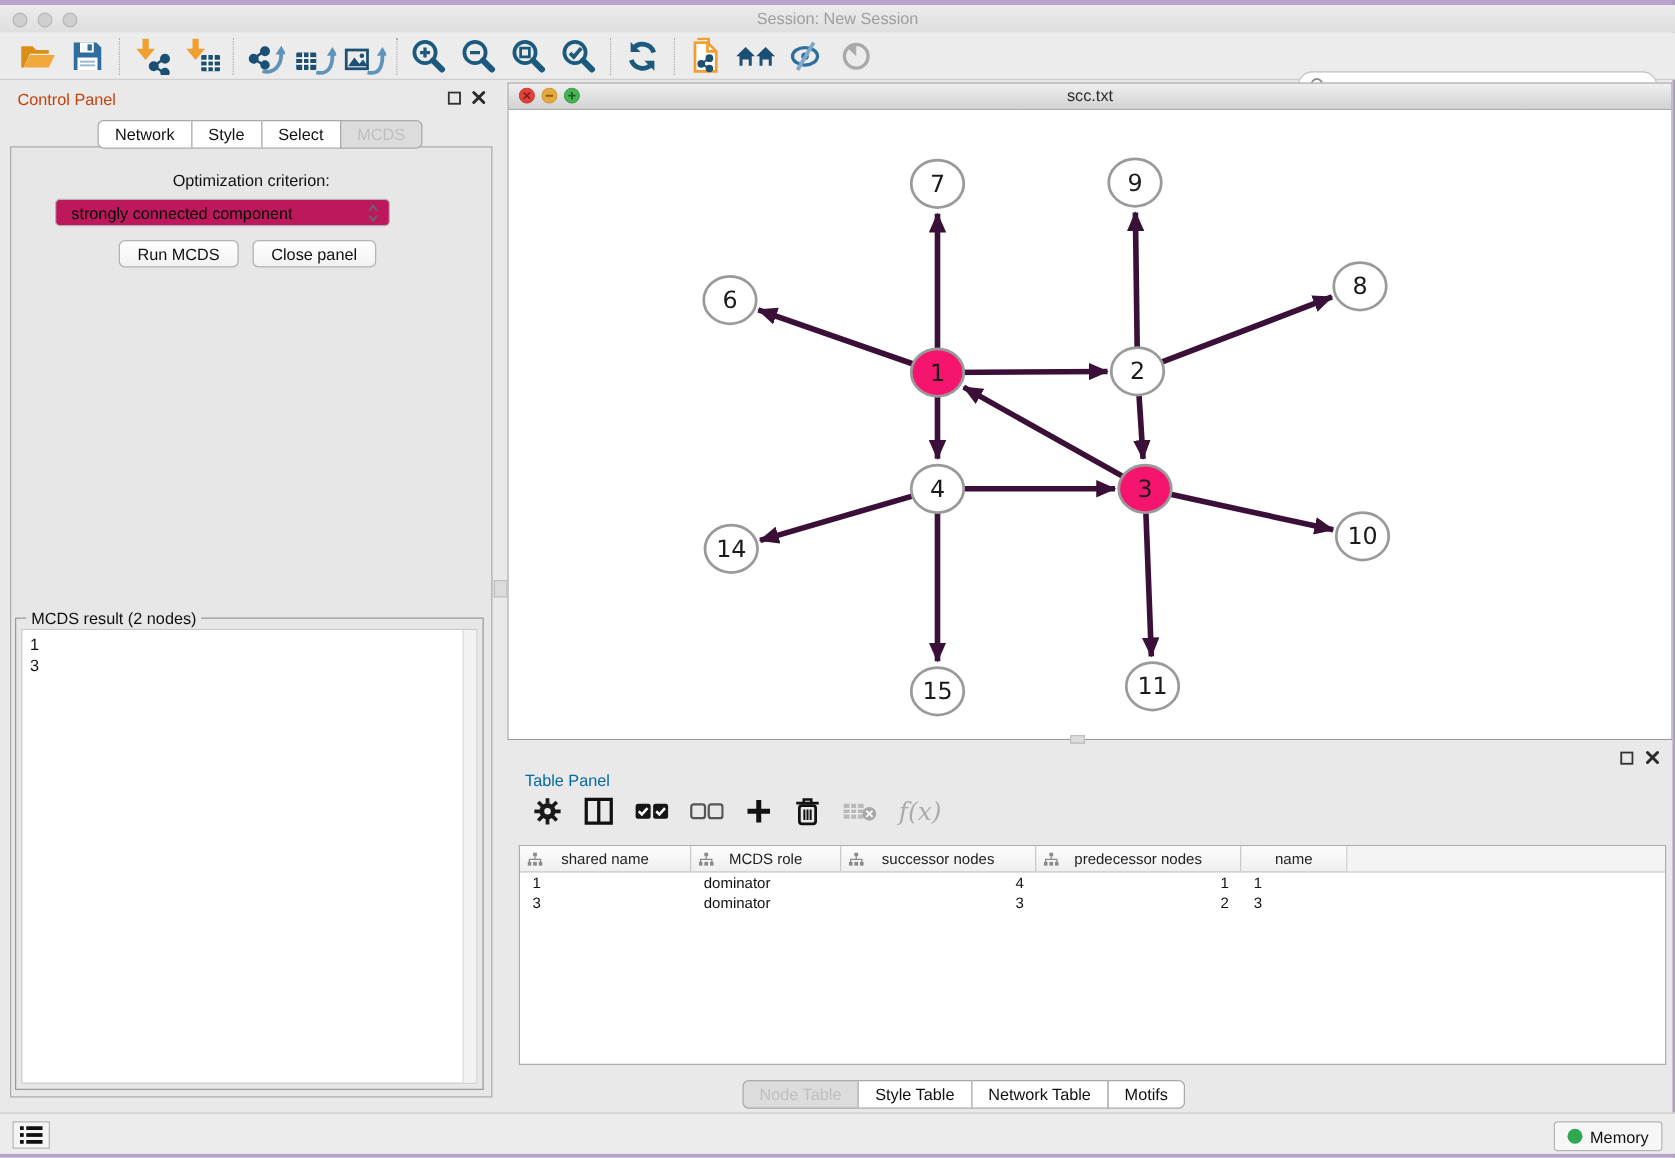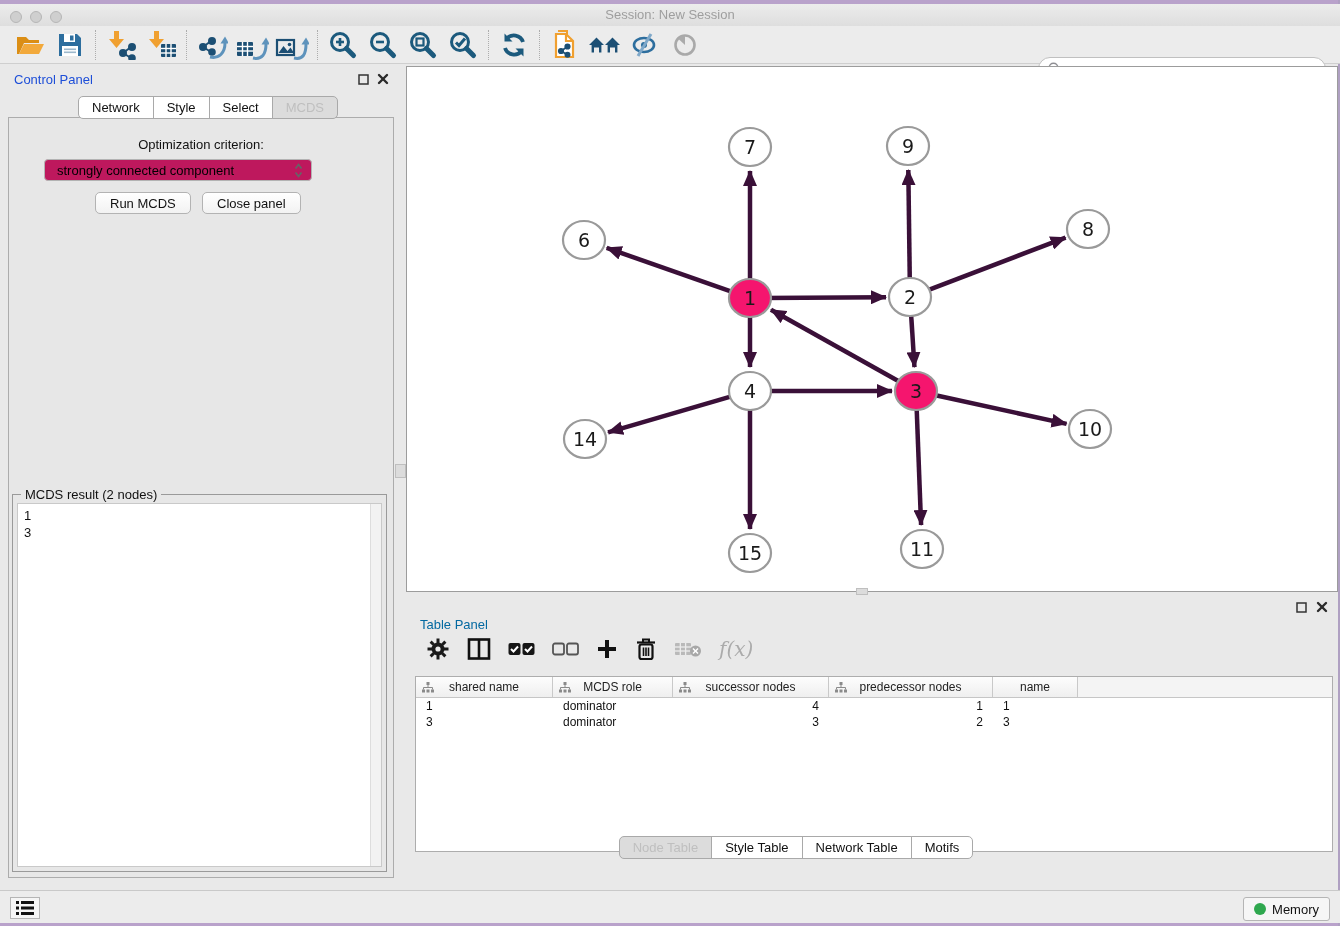--- a/index.html
+++ b/index.html
@@ -20,21 +20,21 @@
 
   
   .toolbar { left:0; top:26px; width:1340px; height:38px; background:#ECECEC; border-bottom:1px solid #CFCFCF; display:flex; align-items:center; padding-left:10px; }
   .tbtn { display:flex; align-items:center; justify-content:center; width:40px; height:34px; cursor:pointer; }
   .tsep { width:0; height:30px; border-left:1px dotted #ADADAD; margin:0 5px; }
   .search-wrap { position:absolute; right:14px; top:31px; width:288px; height:24px; background:#fff; border:1px solid #C0C0C0; border-radius:12px; display:flex; align-items:center; padding-left:8px; }
   .search-wrap input { border:none; outline:none; flex:1; height:20px; font-size:13px; background:transparent; }
 
   
   .cp-header { left:0; top:64px; width:402px; height:32px; }
-  .cp-title { position:absolute; left:14px; top:8px; font-size:13px; color:#1d4ed8; }
+  .cp-title { position:absolute; left:14px; top:8px; font-size:13px; color:#c2410c; }
   .panel-ctl { position:absolute; top:7px; cursor:pointer; }
   .cp-body { left:8px; top:117px; width:386px; height:761px; border:1px solid #ACACAC; background:#E7E7E7; }
 
   .tabgroup { display:inline-flex; }
   .tab { background:#fff; border:1px solid #A9A9A9; margin-left:-1px; padding:3px 13px; font-size:13px; color:#111; white-space:nowrap; cursor:pointer; }
   .tab:first-child { border-radius:5px 0 0 5px; margin-left:0; }
   .tab:last-child { border-radius:0 5px 5px 0; }
   .tab.sel { background:#DCDCDC; color:#BFBFBF; }
   .cp-tabs { left:78px; top:96px; z-index:2; }
 
@@ -71,21 +71,21 @@
   .fx { font-family:"DejaVu Serif", serif; font-style:italic; font-size:20px; color:#ABABAB; }
 
   .dtable { left:415px; top:676px; width:918px; height:176px; background:#fff; border:1px solid #ADADAD; }
   .thead { display:flex; height:21px; background:linear-gradient(#FDFDFD,#EFEFEF); border-bottom:1px solid #C6C6C6; }
   .th { position:relative; border-right:1px solid #C9C9C9; font-size:12px; color:#222; display:flex; align-items:center; justify-content:center; }
   .th .hicon { position:absolute; left:6px; top:5px; }
   .th-fill { flex:1; background:#F4F4F4; }
   .trow { display:flex; height:16px; align-items:center; font-size:12px; color:#111; }
   .tcell { padding:0 10px; overflow:hidden; white-space:nowrap; }
 
-  .tp-tabs { left:0; top:836px; width:1128px; text-align:center;margin-left:25px; }
+  .tp-tabs { left:0; top:864px; width:1128px; text-align:center; }
   .tp-tabs .tabgroup { margin-left:414px; }
 
   
   .statusbar { left:0; top:890px; width:1340px; height:33px; background:#ECECEC; border-top:1px solid #C9C9C9;padding-left:42px; }
   .list-btn { position:absolute; left:10px; top:6px; width:30px; height:22px; background:#F5F5F5; border:1px solid #B5B5B5; display:flex; align-items:center; justify-content:center; cursor:pointer; }
   .mem-btn { position:absolute; right:10px; top:6px; height:24px; background:#F6F6F6; border:1px solid #B5B5B5; border-radius:3px; display:flex; align-items:center; gap:6px; padding:0 10px; font-size:13px; color:#111; cursor:pointer; }
   .mem-dot { width:12px; height:12px; border-radius:50%; background:#2FA84F; }
 </style>
 </head>
 <body>
@@ -301,20 +301,43 @@
 <div class="abs result-box">
   <span class="result-legend">MCDS result (2 nodes)</span>
   <div class="result-inner">
     <div class="result-list" id="result-list">1
 3</div>
     <div class="result-scroll"></div>
   </div>
 </div>
 
 <div class="abs net-win">
+  <div class="net-titlebar">
+    <div class="net-lights">
+      <svg width="13" height="13">
+          <circle cx="6.5" cy="6.5" r="6" fill="#E3413A" stroke="#C23832" stroke-width="0.8"></circle>
+          <g stroke="#7E1F1B" stroke-width="1.4">
+            <line x1="4" y1="4" x2="9" y2="9"></line>
+            <line x1="9" y1="4" x2="4" y2="9"></line>
+          </g>
+        </svg>
+      <svg width="13" height="13">
+          <circle cx="6.5" cy="6.5" r="6" fill="#E5A93C" stroke="#C99432" stroke-width="0.8"></circle>
+          <line x1="3.5" y1="6.5" x2="9.5" y2="6.5" stroke="#8A5D14" stroke-width="1.6"></line>
+        </svg>
+      <svg width="13" height="13">
+          <circle cx="6.5" cy="6.5" r="6" fill="#47B353" stroke="#3C9A47" stroke-width="0.8"></circle>
+          <g stroke="#1E5E26" stroke-width="1.4">
+            <line x1="3.5" y1="6.5" x2="9.5" y2="6.5"></line>
+            <line x1="6.5" y1="3.5" x2="6.5" y2="9.5"></line>
+          </g>
+        </svg>
+    </div>
+    <div class="net-title">scc.txt</div>
+  </div>
   <div class="net-canvas">
     <svg id="graph-svg" width="930" height="503" viewBox="0 0 930 503">
       <defs>
         <marker id="arrowhead" markerUnits="userSpaceOnUse" markerWidth="18" markerHeight="14" refX="15" refY="7" orient="auto">
           <path id="arrow-path" d="M0,0 L16,7 L0,14 z" fill="#3A1038"></path>
         </marker>
       </defs>
     <line x1="343" y1="204" x2="343" y2="83" stroke="#3A1038" stroke-width="4.5" marker-end="url(#arrowhead)"></line>
         <line x1="337.3357867472776" y1="208.02093753820543" x2="199.65685301088945" y2="159.91624984717825" stroke="#3A1038" stroke-width="4.5" marker-end="url(#arrowhead)"></line>
         <line x1="348.9998828159331" y1="209.96250073240043" x2="479.0004687362675" y2="209.1499970703983" stroke="#3A1038" stroke-width="4.5" marker-end="url(#arrowhead)"></line>

